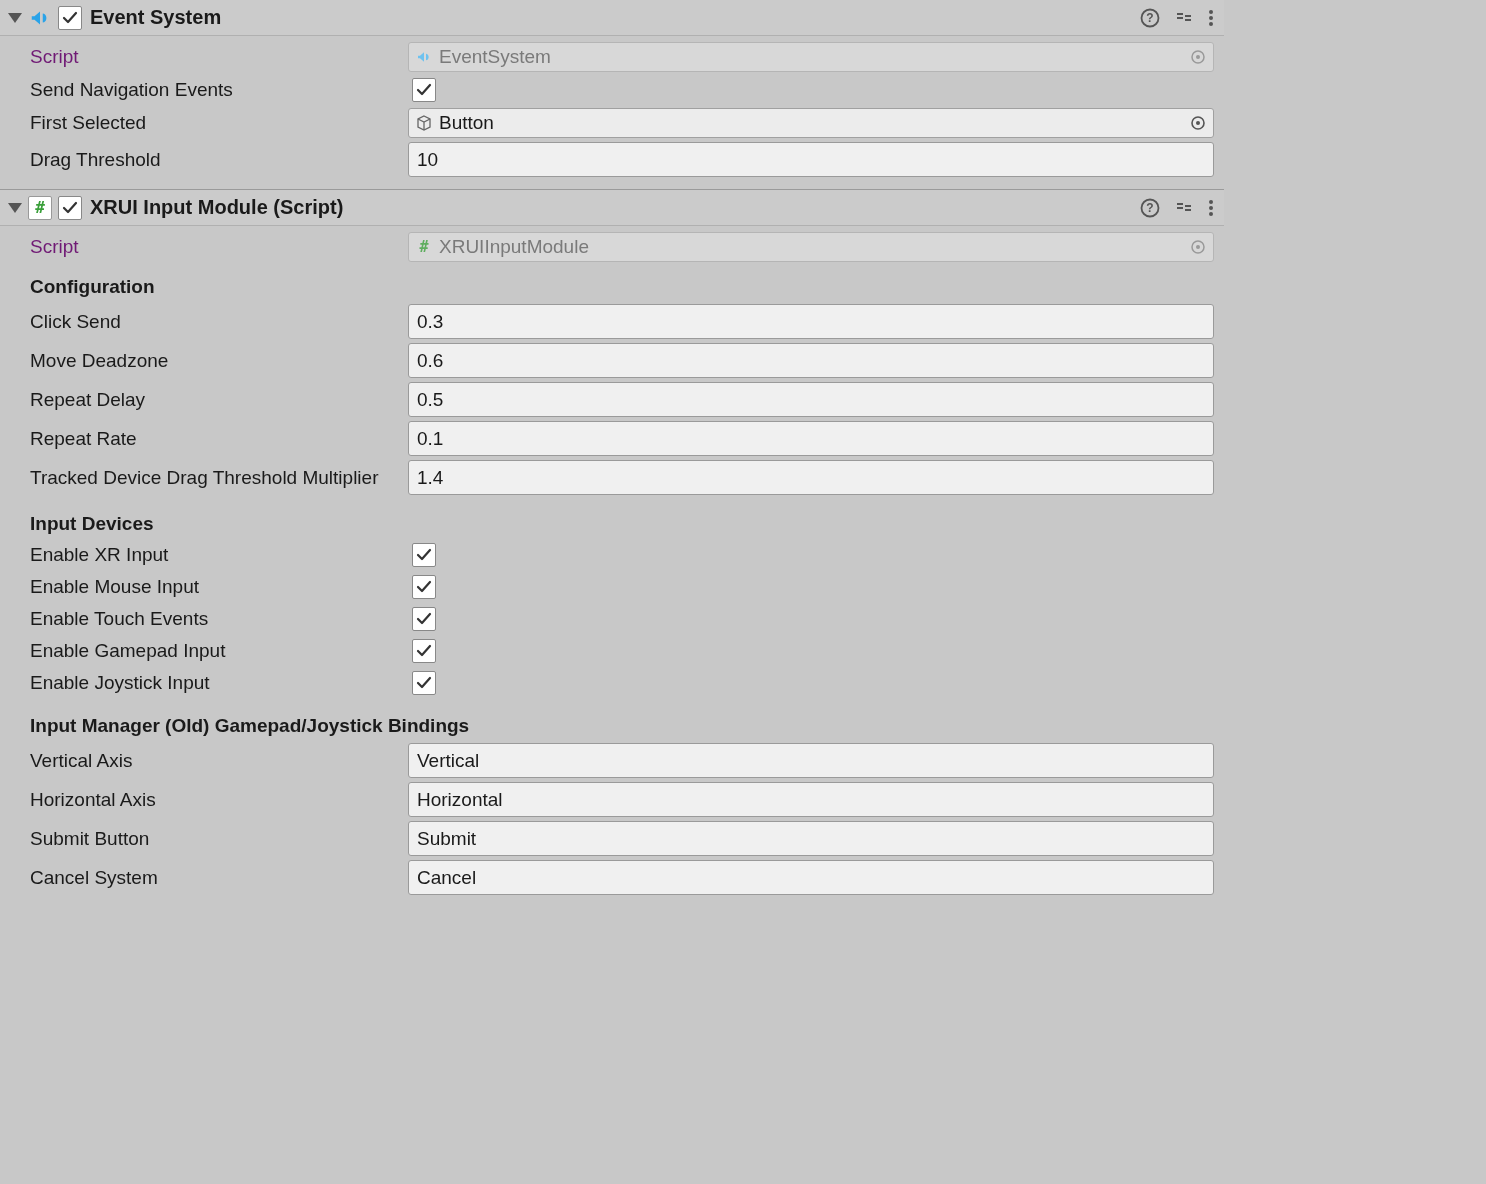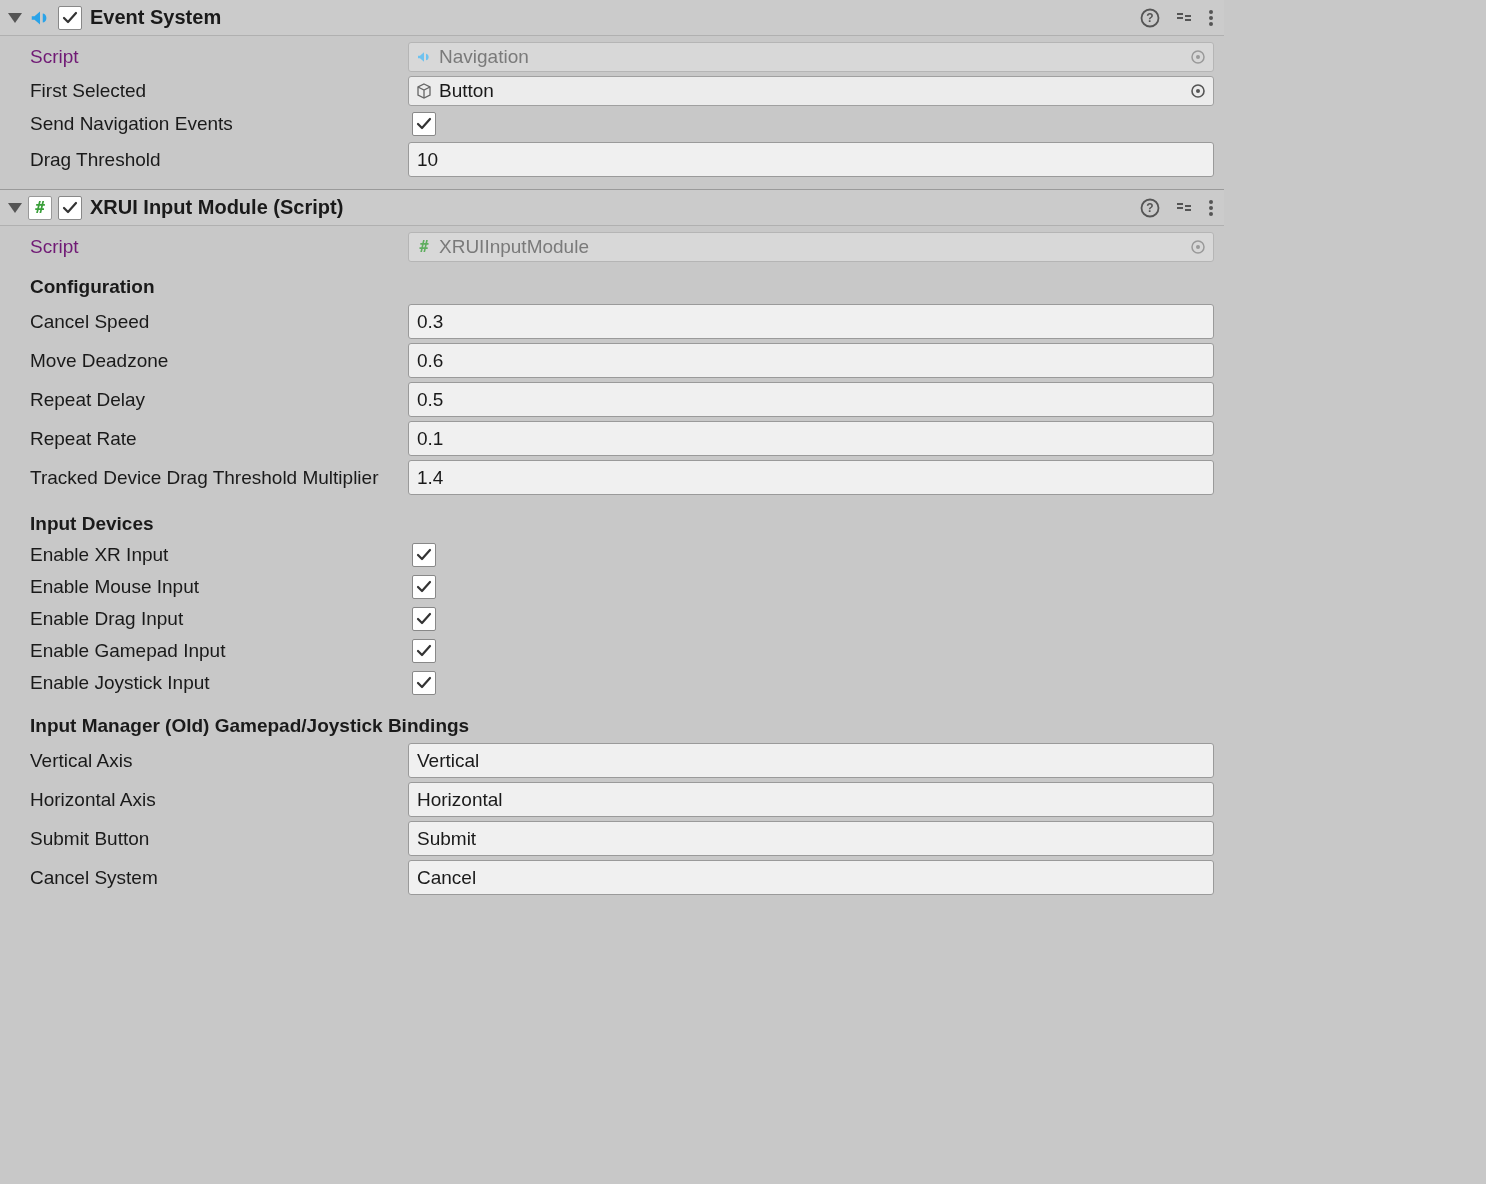--- a/index.html
+++ b/index.html
@@ -184,58 +184,58 @@
     <div class="comp-body">
       <div class="row">
         <div class="label disabled">Script</div>
         <div class="field">
           <div class="obj-field ro">
             <span class="obj-ico">
                 <svg width="16" height="16" viewBox="0 0 24 24">
                   <path fill="#6ec2ef" d="M3 10v4h3l6 5V5L6 10H3zm12-3v10c2 0 4-2 4-5s-2-5-4-5z"></path>
                 </svg>
               </span>
-            <span class="obj-text">Navigation</span>
+            <span class="obj-text">EventSystem</span>
             <span class="target">
                 <svg width="16" height="16" viewBox="0 0 16 16">
                   <circle cx="8" cy="8" r="6" fill="none" stroke="#999" stroke-width="1.5"></circle>
                   <circle cx="8" cy="8" r="2" fill="#999"></circle>
                 </svg>
               </span>
           </div>
+        </div>
+      </div>
+      <div class="row">
+        <div class="label">Send Navigation Events</div>
+        <div class="field chk-field">
+          <div class="chk">
+              <svg viewBox="0 0 16 16">
+                <path d="M2 8l4 4 8-9" stroke="#333" stroke-width="2.2" fill="none" stroke-linecap="round" stroke-linejoin="round"></path>
+              </svg>
+            </div>
         </div>
       </div>
       <div class="row">
         <div class="label">First Selected</div>
         <div class="field">
           <div class="obj-field">
             <span class="obj-ico">
                 <svg width="16" height="16" viewBox="0 0 16 16">
                   <path d="M8 1l6 3v8l-6 3-6-3V4l6-3z" fill="none" stroke="#666" stroke-width="1.3"></path>
                   <path d="M2 4l6 3 6-3M8 7v8" fill="none" stroke="#666" stroke-width="1.3"></path>
                 </svg>
               </span>
             <span class="obj-text">Button</span>
             <span class="target">
                 <svg width="16" height="16" viewBox="0 0 16 16">
                   <circle cx="8" cy="8" r="6" fill="none" stroke="#555" stroke-width="1.6"></circle>
                   <circle cx="8" cy="8" r="2" fill="#555"></circle>
                 </svg>
               </span>
           </div>
-        </div>
-      </div>
-      <div class="row">
-        <div class="label">Send Navigation Events</div>
-        <div class="field chk-field">
-          <div class="chk">
-              <svg viewBox="0 0 16 16">
-                <path d="M2 8l4 4 8-9" stroke="#333" stroke-width="2.2" fill="none" stroke-linecap="round" stroke-linejoin="round"></path>
-              </svg>
-            </div>
         </div>
       </div>
       <div class="row">
         <div class="label">Drag Threshold</div>
         <div class="field">
           <input class="num-field" value="10" style="">
         </div>
       </div>
     </div>
   </div>
@@ -285,21 +285,21 @@
                   <circle cx="8" cy="8" r="6" fill="none" stroke="#999" stroke-width="1.5"></circle>
                   <circle cx="8" cy="8" r="2" fill="#999"></circle>
                 </svg>
               </span>
           </div>
         </div>
       </div>
 
       <div class="section-header first">Configuration</div>
       <div class="row">
-        <div class="label">Cancel Speed</div>
+        <div class="label">Click Send</div>
         <div class="field"><input class="num-field" value="0.3" style=""></div>
       </div>
       <div class="row">
         <div class="label">Move Deadzone</div>
         <div class="field"><input class="num-field" value="0.6" style=""></div>
       </div>
       <div class="row">
         <div class="label">Repeat Delay</div>
         <div class="field"><input class="num-field" value="0.5" style=""></div>
       </div>
@@ -327,21 +327,21 @@
         <div class="label">Enable Mouse Input</div>
         <div class="field chk-field">
             <div class="chk">
               <svg viewBox="0 0 16 16">
                 <path d="M2 8l4 4 8-9" stroke="#333" stroke-width="2.2" fill="none" stroke-linecap="round" stroke-linejoin="round"></path>
               </svg>
             </div>
           </div>
       </div>
       <div class="row">
-        <div class="label">Enable Drag Input</div>
+        <div class="label">Enable Touch Events</div>
         <div class="field chk-field">
             <div class="chk">
               <svg viewBox="0 0 16 16">
                 <path d="M2 8l4 4 8-9" stroke="#333" stroke-width="2.2" fill="none" stroke-linecap="round" stroke-linejoin="round"></path>
               </svg>
             </div>
           </div>
       </div>
       <div class="row">
         <div class="label">Enable Gamepad Input</div>

